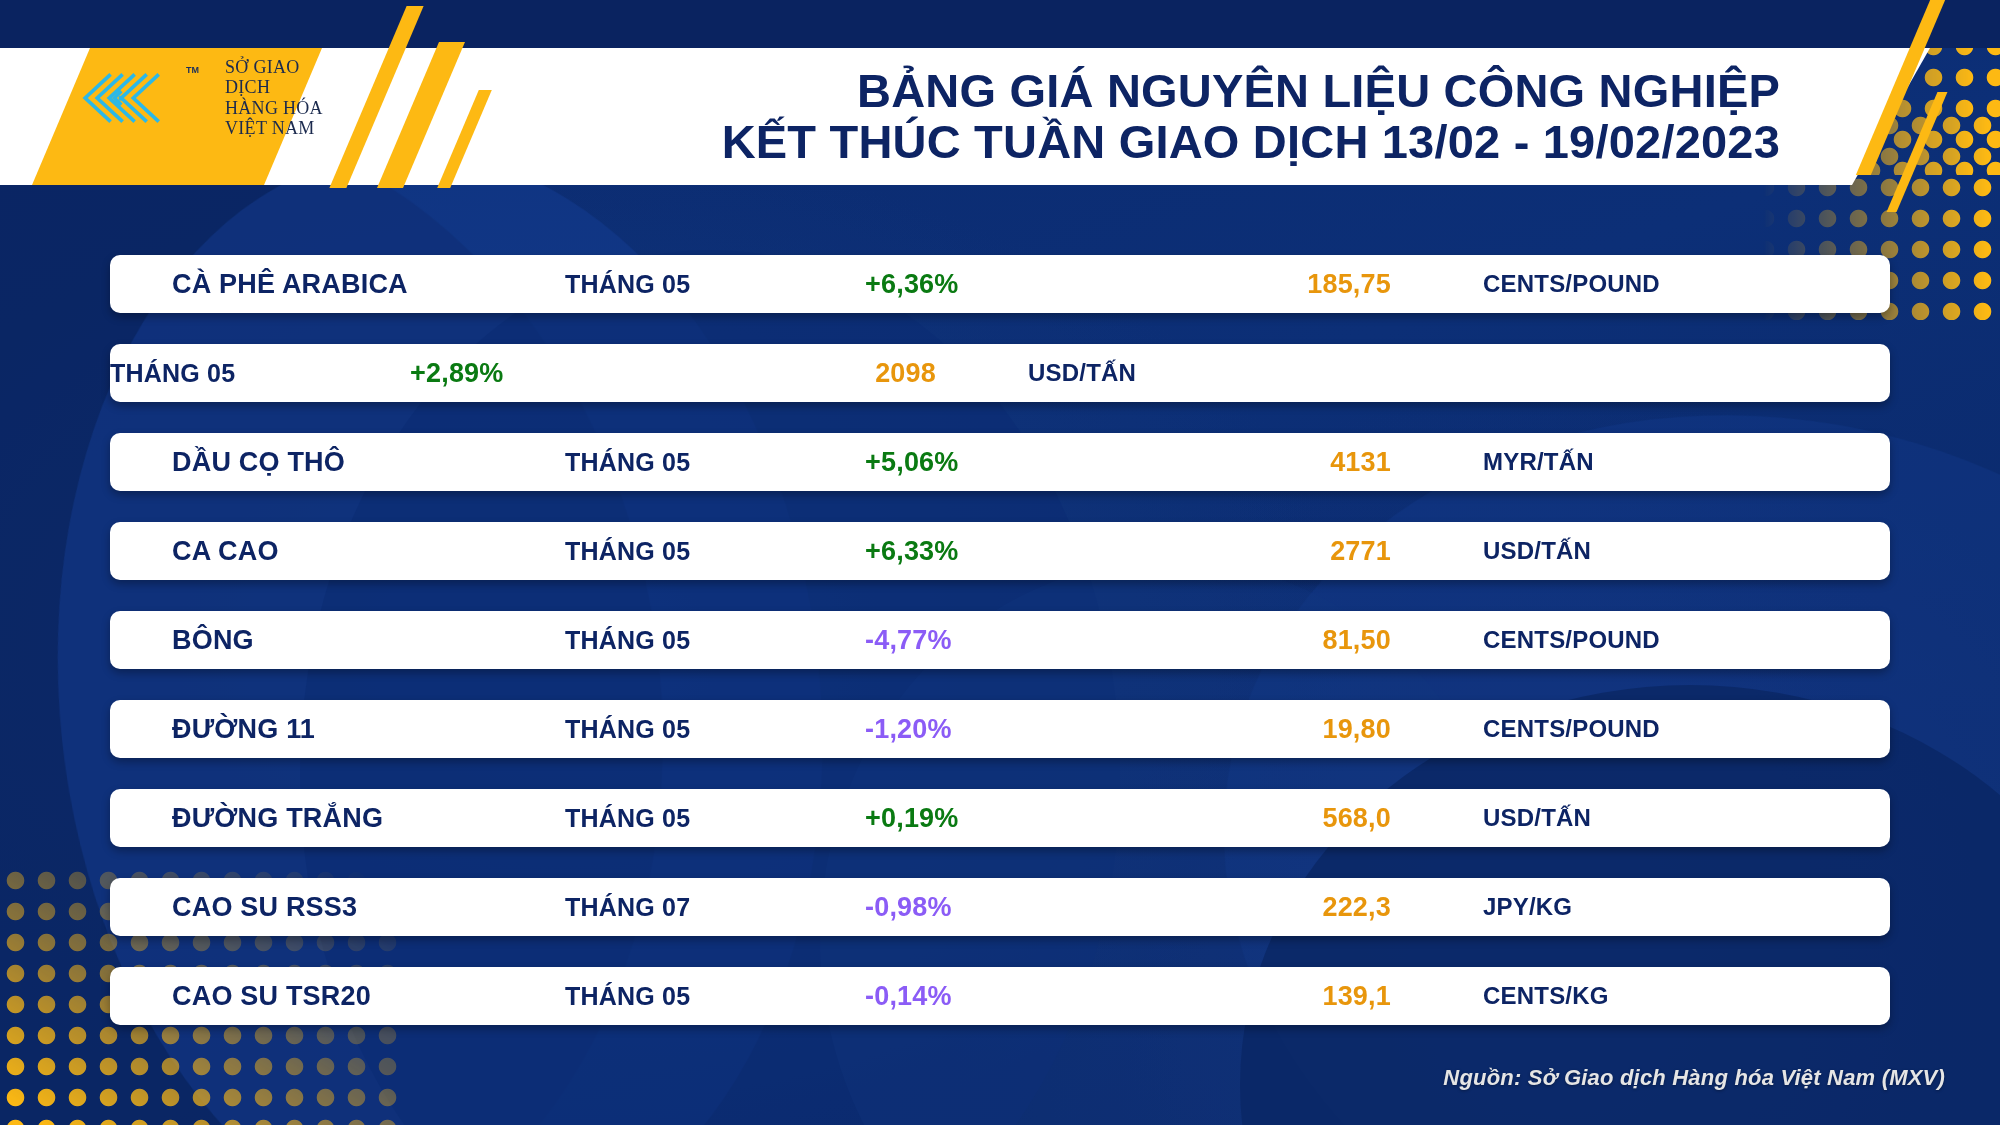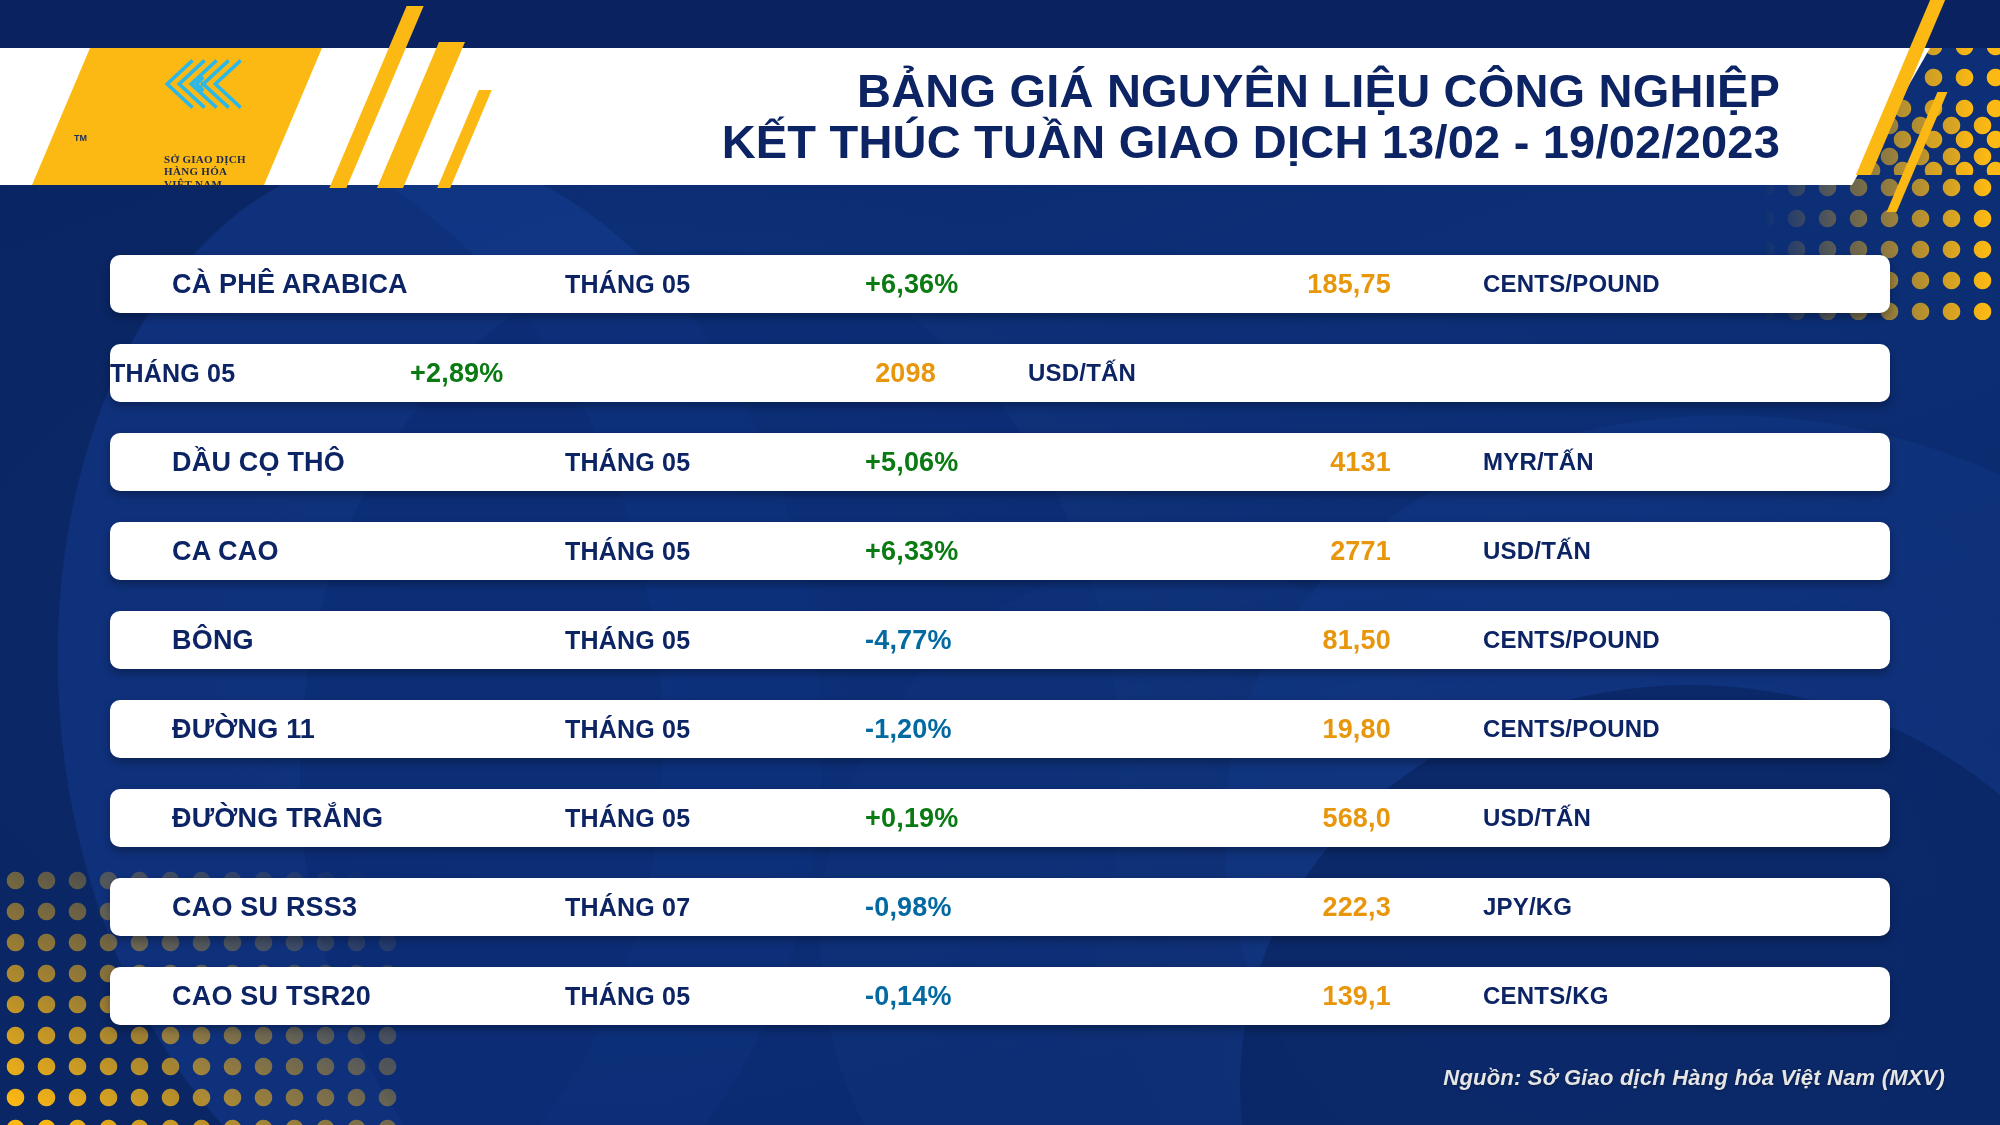--- a/index.html
+++ b/index.html
@@ -74,24 +74,24 @@
   .st1 { left:368px; top:6px;  width:17px; height:182px; transform:skewX(-23deg); }
   .st2 { left:408px; top:42px; width:26px; height:146px; transform:skewX(-23deg); }
   .st3 { left:458px; top:90px; width:13px; height:98px;  transform:skewX(-23deg); }
 
   
   .rst { position:absolute; background:#FDB913; }
   .rst1 { left:1893px; top:0px;   width:15px; height:175px; transform:skewX(-23deg); }
   .rst2 { left:1912px; top:92px;  width:10px; height:120px; transform:skewX(-23deg); }
 
   
-  #logo { position:absolute; left:80px; top:55px; width:250px; height:85px; display:flex; align-items:center; gap:10px;flex-direction:column; }
+  #logo { position:absolute; left:80px; top:55px; width:250px; height:85px; display:flex; align-items:center; gap:26px; }
   .logo-mark { width:86px; height:58px; flex:none; }
   .logo-tm { font-size:9px; color:#1a2f5c; align-self:flex-start; margin-top:10px; margin-left:-6px; font-weight:bold;}
-  .logo-text { font-family:"Liberation Serif", serif; color:#1b2a4e; font-weight:bold; line-height:1.12; font-size:11px; letter-spacing:.3px; }
+  .logo-text { font-family:"Liberation Serif", serif; color:#1b2a4e; font-weight:normal; line-height:1.12; font-size:18px; letter-spacing:.3px; }
 
   
   #title-wrap {
     position:absolute; left:470px; top:48px; width:1310px; height:137px;
     display:flex; flex-direction:column; justify-content:center; align-items:flex-end;
     text-align:center;
   }
   .title-line {
     color:#0d2464; font-weight:bold; font-size:47px; line-height:1.07;
     letter-spacing:.2px; white-space:nowrap;
@@ -109,21 +109,21 @@
     display:flex;
     align-items:center;
     font-weight:bold;
   }
   .c-name  { width:455px; padding-left:62px; color:#0d2464; font-size:27px; letter-spacing:.2px; }
   .c-month { width:300px; color:#0d2464; font-size:25px; letter-spacing:.2px; }
   .c-chg   { width:310px; text-align:left; font-size:27px; padding-right:58px; letter-spacing:.2px; }
   .c-price { width:270px; text-align:right; color:#E8960C; font-size:27px; padding-right:54px; letter-spacing:.2px; }
   .c-unit  { flex:1; color:#0d2464; font-size:24px; padding-left:38px; letter-spacing:.2px; }
   .up   { color:#0a7a12; }
-  .down { color:#0369a1; }
+  .down { color:#8b5cf6; }
 
   
   #footer {
     position:absolute; right:55px; bottom:34px;
     color:#e5e5e5; font-size:22px; font-weight:bold; font-style:italic;
     letter-spacing:.2px;
     text-shadow:0 1px 3px rgba(0,0,0,.35);
   }
 </style>
 </head>

